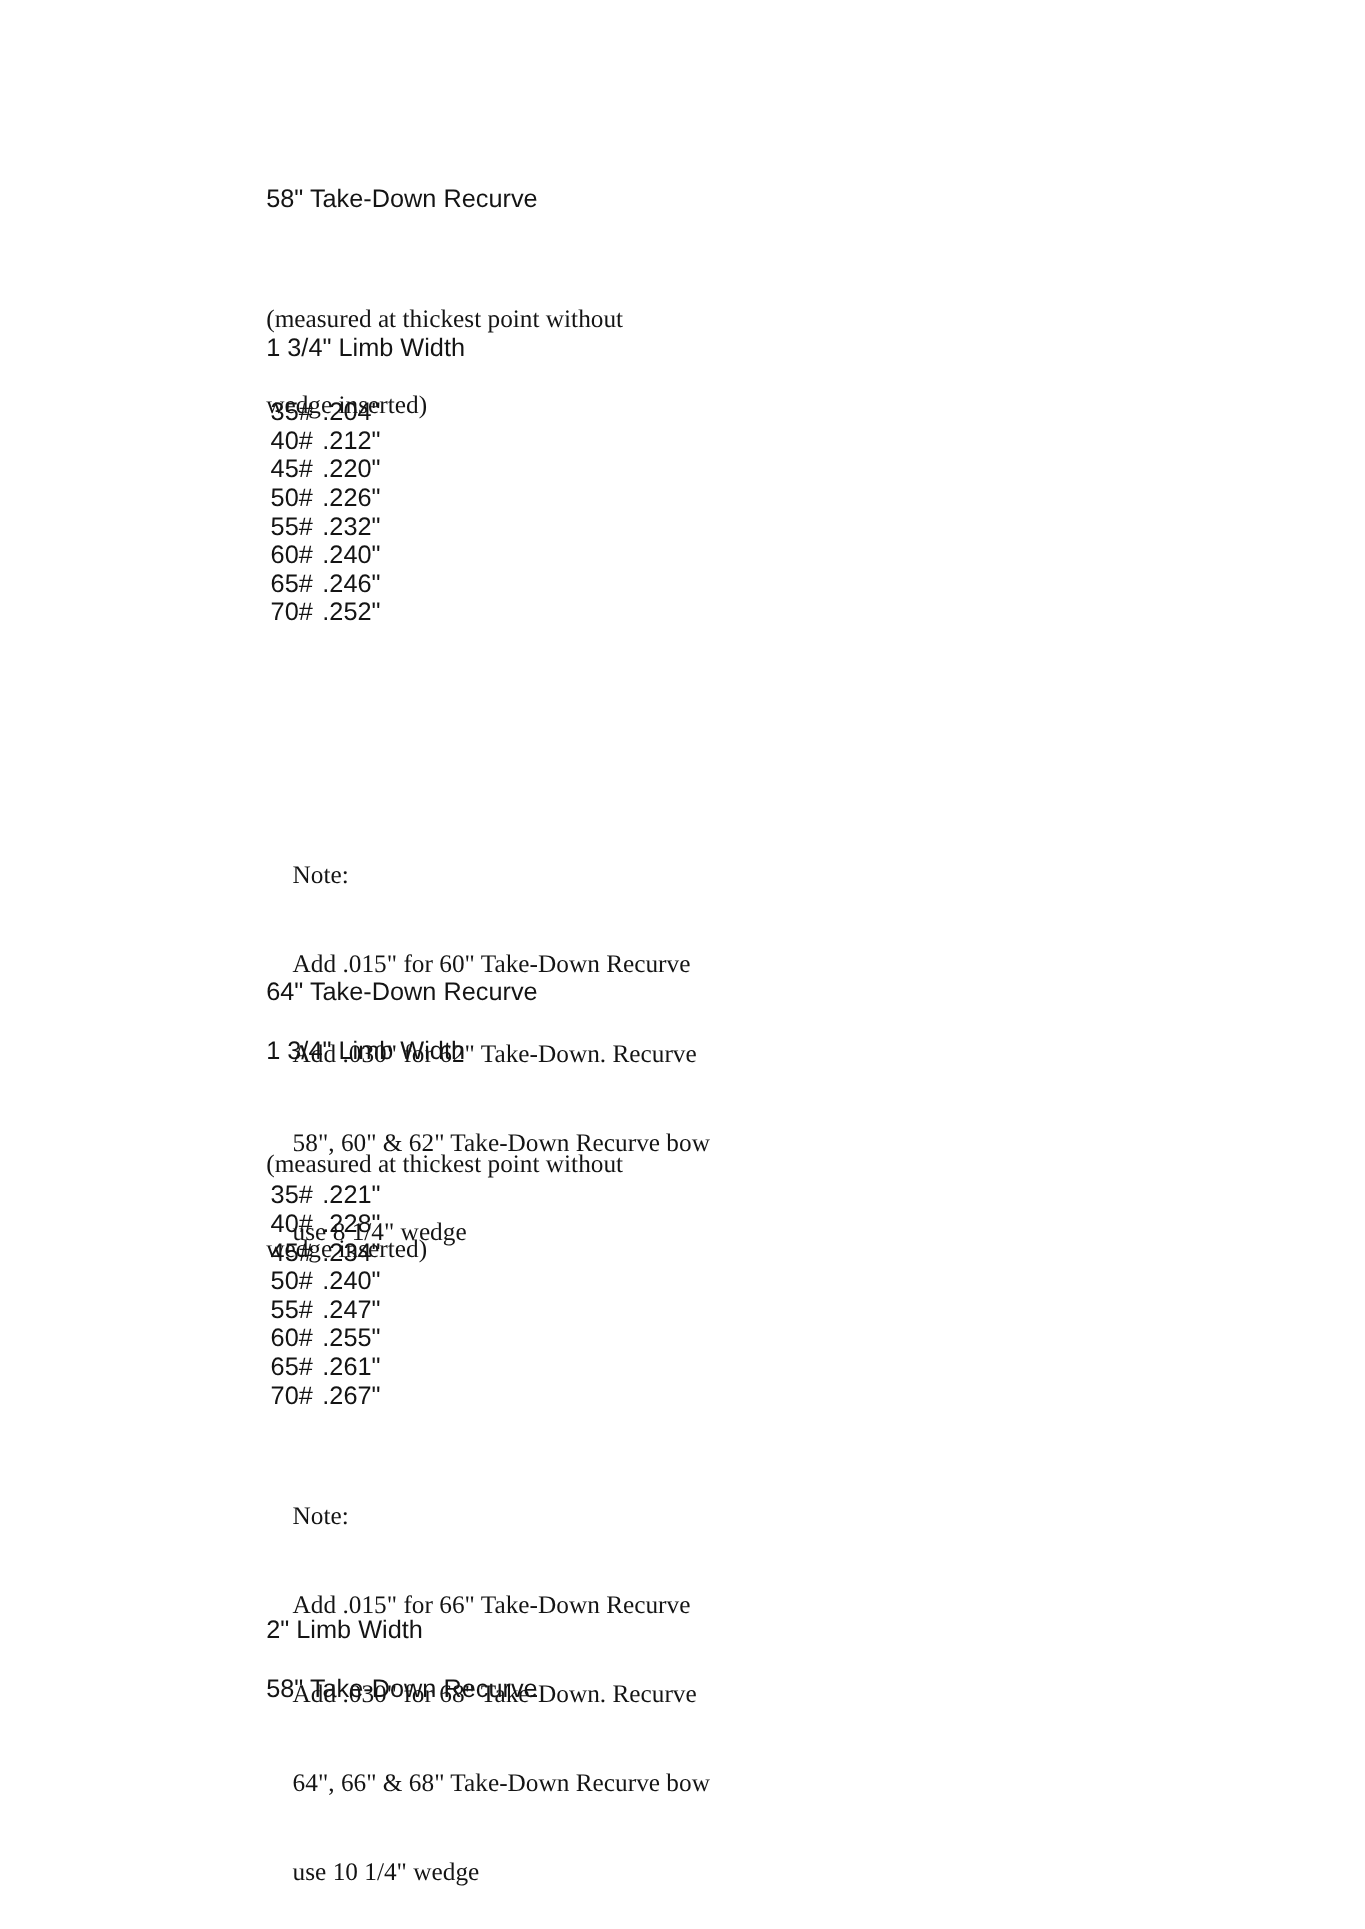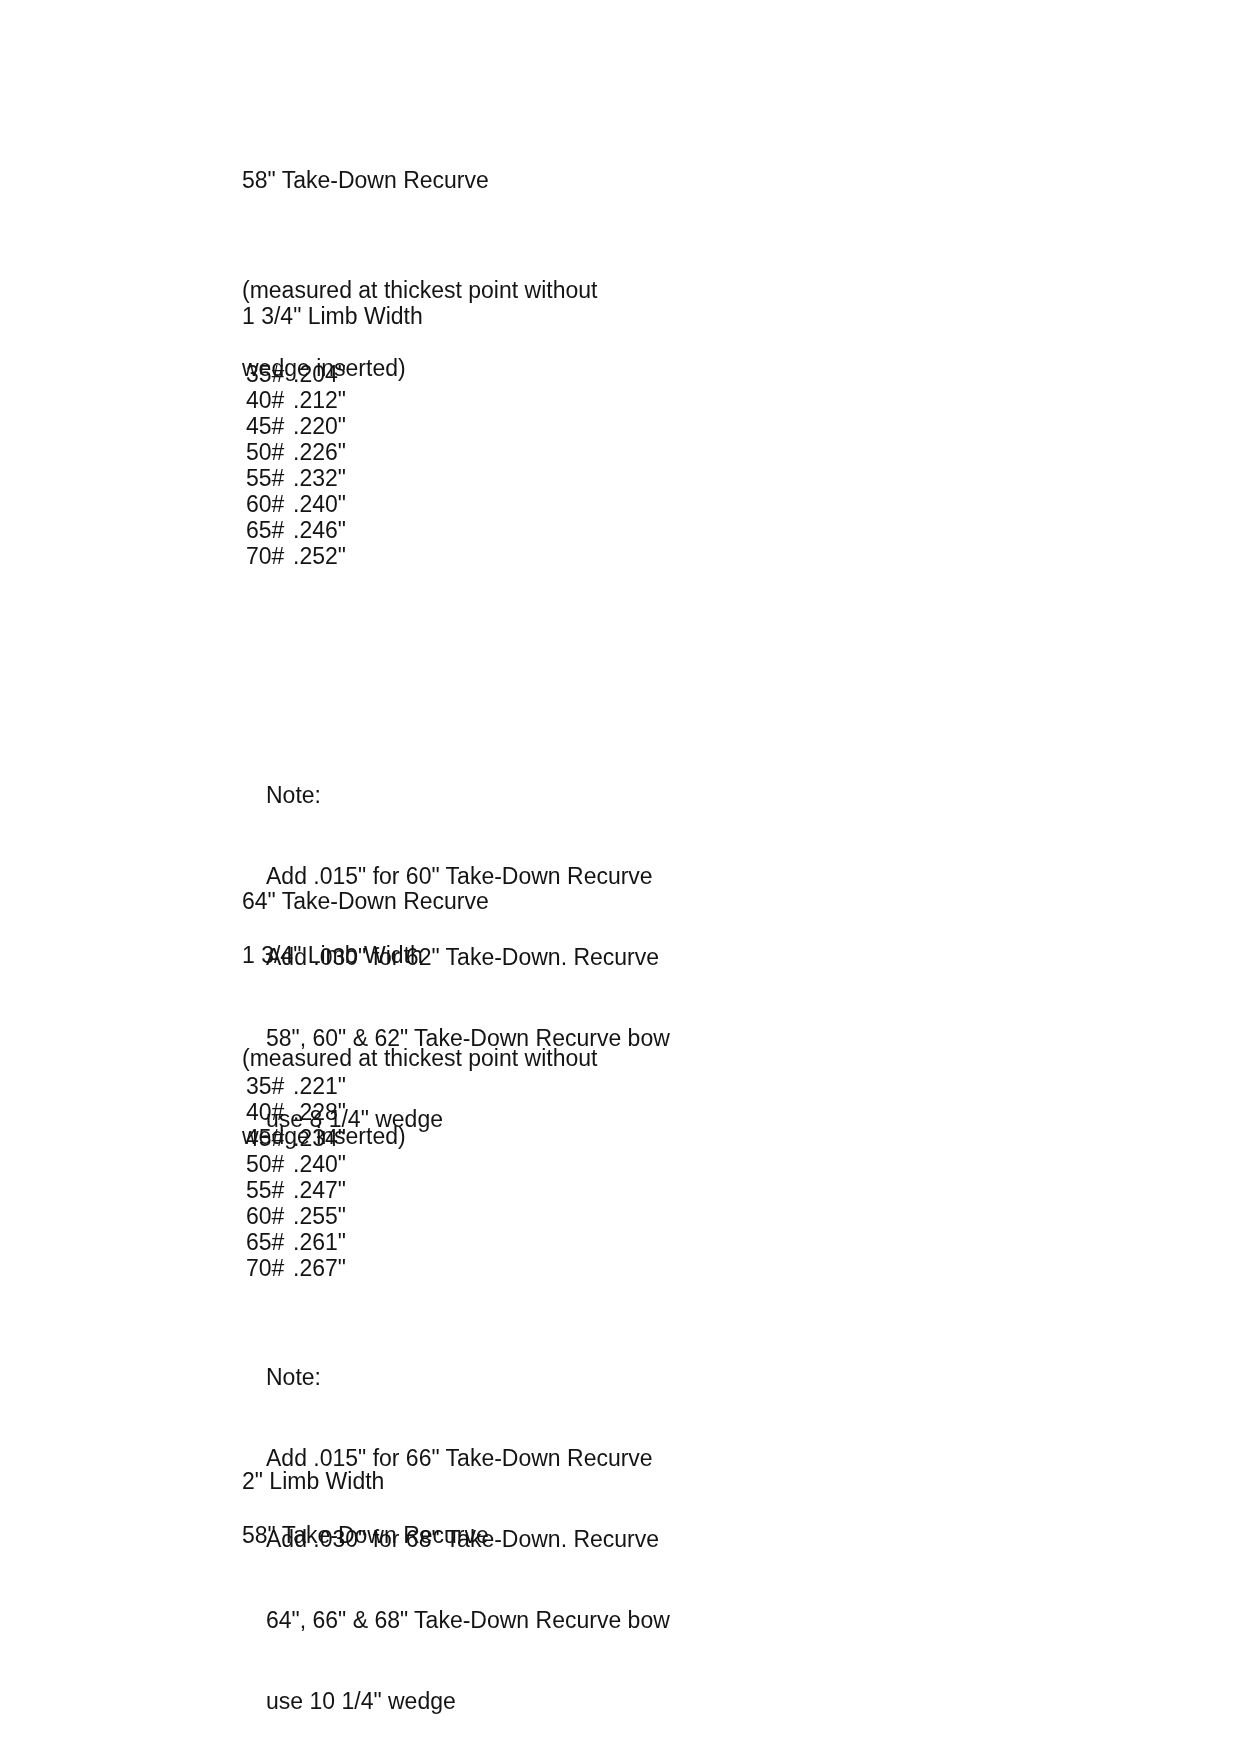--- a/index.html
+++ b/index.html
@@ -22,20 +22,21 @@
     font-size: 23px;
     line-height: 26px;
     white-space: pre;
   }
   .tblock {
     position: absolute;
     left: 242px;
     font-size: 23px;
     line-height: 26px;
     white-space: pre;
+    font-family: Liberation Serif, serif;
   }
   .tblock.note {
     line-height: 27px;
     margin-left: 24px;
   }
   .ptable {
     position: absolute;
     left: 246px;
     font-size: 23px;
     line-height: 26px;

